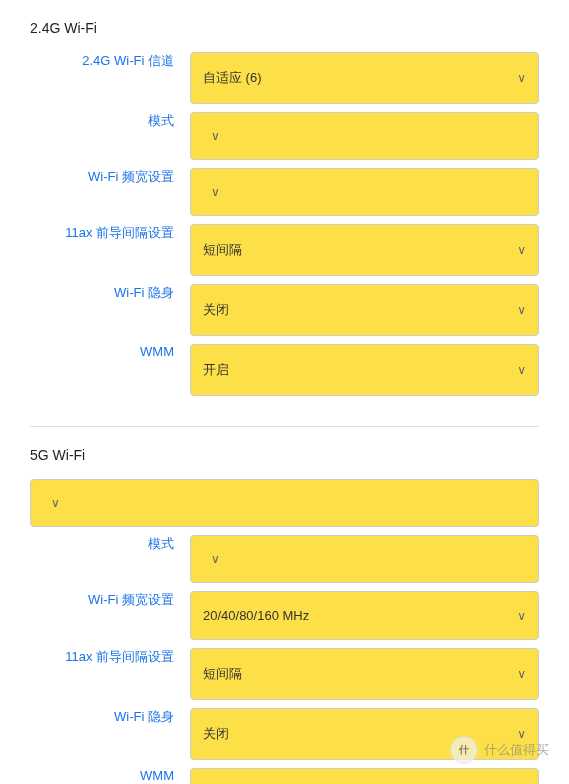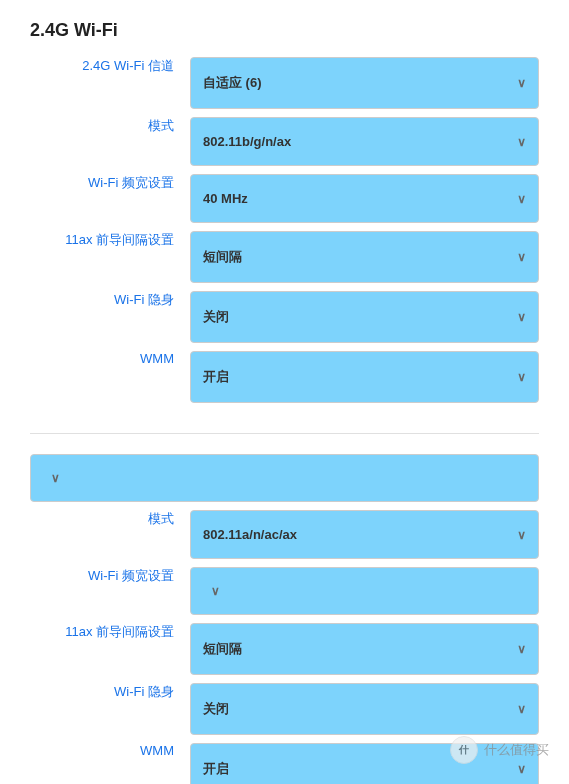--- a/index.html
+++ b/index.html
@@ -12,22 +12,22 @@
       background: #ffffff;
       font-family: -apple-system, BlinkMacSystemFont, "Segoe UI", "Microsoft YaHei", sans-serif;
       font-size: 14px;
       color: #333;
       width: 569px;
       min-height: 784px;
       padding: 20px 30px;
     }
 
     .section-title {
-      font-size: 18px;
-      font-weight: bold;
+      font-size: 14px;
+      font-weight: normal;
       color: #222;
       margin-bottom: 16px;
     }
 
     .section {
       margin-bottom: 30px;
     }
 
     .form-row {
       display: flex;
@@ -45,26 +45,25 @@
     }
 
     .form-select {
       flex: 1;
       display: flex;
       align-items: center;
       justify-content: space-between;
       border: 1px solid #ccc;
       border-radius: 4px;
       padding: 16px 12px;
-      background: #7dd3fc;
+      background: #fde047;
       cursor: pointer;
       min-height: 38px;
       font-size: 13px;
       color: #333;
-      font-weight: bold;
     }
 
     .chevron {
       color: #666;
       font-size: 12px;
       margin-left: 8px;
       flex-shrink: 0;
     }
 
     .select-value {
@@ -115,28 +114,26 @@
       <div class="form-row">
         <div class="form-label">2.4G Wi-Fi 信道</div>
         <div class="form-select">
           <span class="select-value">自适应 (6)</span>
           <span class="chevron">∨</span>
         </div>
       </div>
       <div class="form-row">
         <div class="form-label">模式</div>
         <div class="form-select">
-          <span class="select-value">802.11b/g/n/ax</span>
           <span class="chevron">∨</span>
         </div>
       </div>
       <div class="form-row">
         <div class="form-label">Wi-Fi 频宽设置</div>
         <div class="form-select">
-          <span class="select-value">40 MHz</span>
           <span class="chevron">∨</span>
         </div>
       </div>
       <div class="form-row">
         <div class="form-label">11ax 前导间隔设置</div>
         <div class="form-select">
           <span class="select-value">短间隔</span>
           <span class="chevron">∨</span>
         </div>
       </div>
@@ -150,35 +147,36 @@
       <div class="form-row">
         <div class="form-label">WMM</div>
         <div class="form-select">
           <span class="select-value">开启</span>
           <span class="chevron">∨</span>
         </div>
       </div>
     </div>
     <hr class="divider">
     <div class="section">
+      <div class="section-title">5G Wi-Fi</div>
       <div class="form-row">
         <div class="form-select">
           <span class="chevron">∨</span>
         </div>
       </div>
       <div class="form-row">
         <div class="form-label">模式</div>
         <div class="form-select">
-          <span class="select-value">802.11a/n/ac/ax</span>
           <span class="chevron">∨</span>
         </div>
       </div>
       <div class="form-row">
         <div class="form-label">Wi-Fi 频宽设置</div>
         <div class="form-select">
+          <span class="select-value">20/40/80/160 MHz</span>
           <span class="chevron">∨</span>
         </div>
       </div>
       <div class="form-row">
         <div class="form-label">11ax 前导间隔设置</div>
         <div class="form-select">
           <span class="select-value">短间隔</span>
           <span class="chevron">∨</span>
         </div>
       </div>

